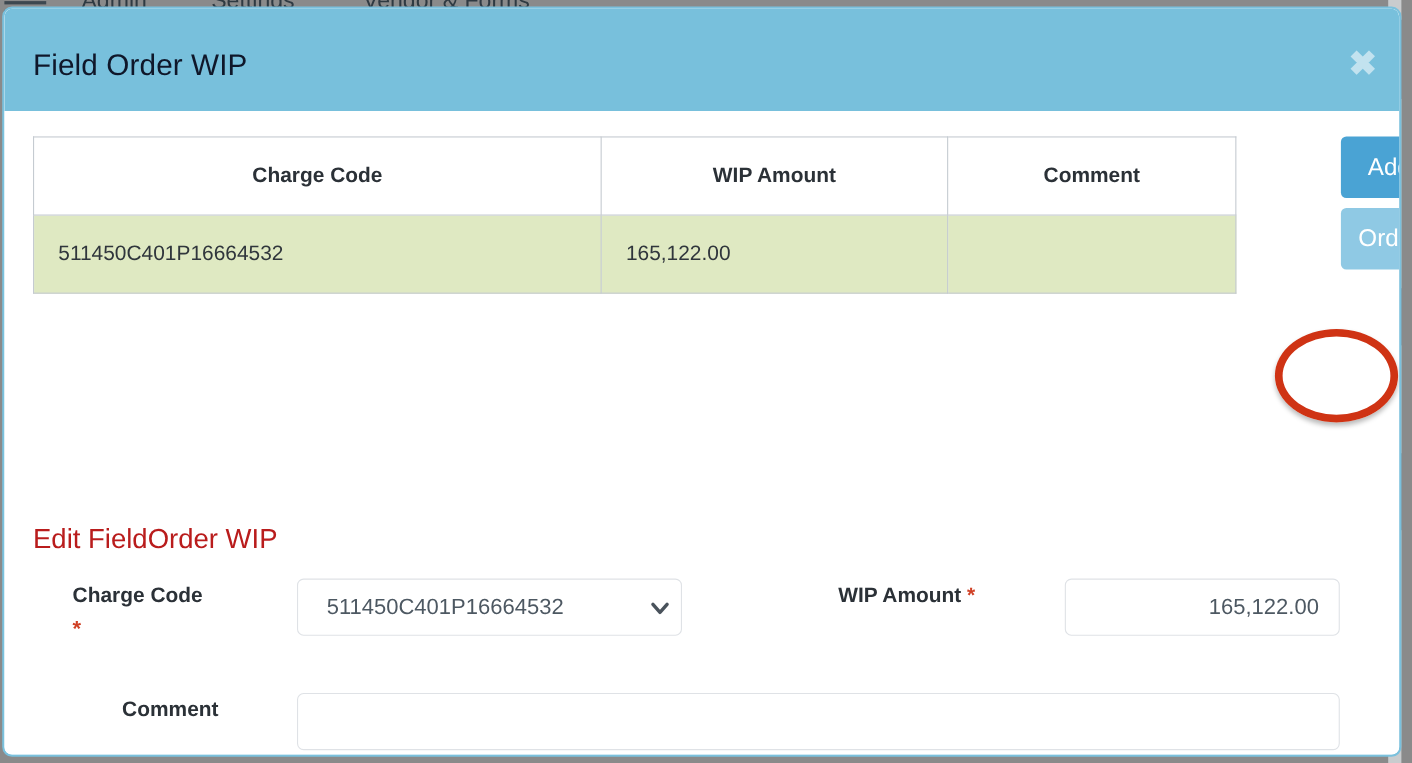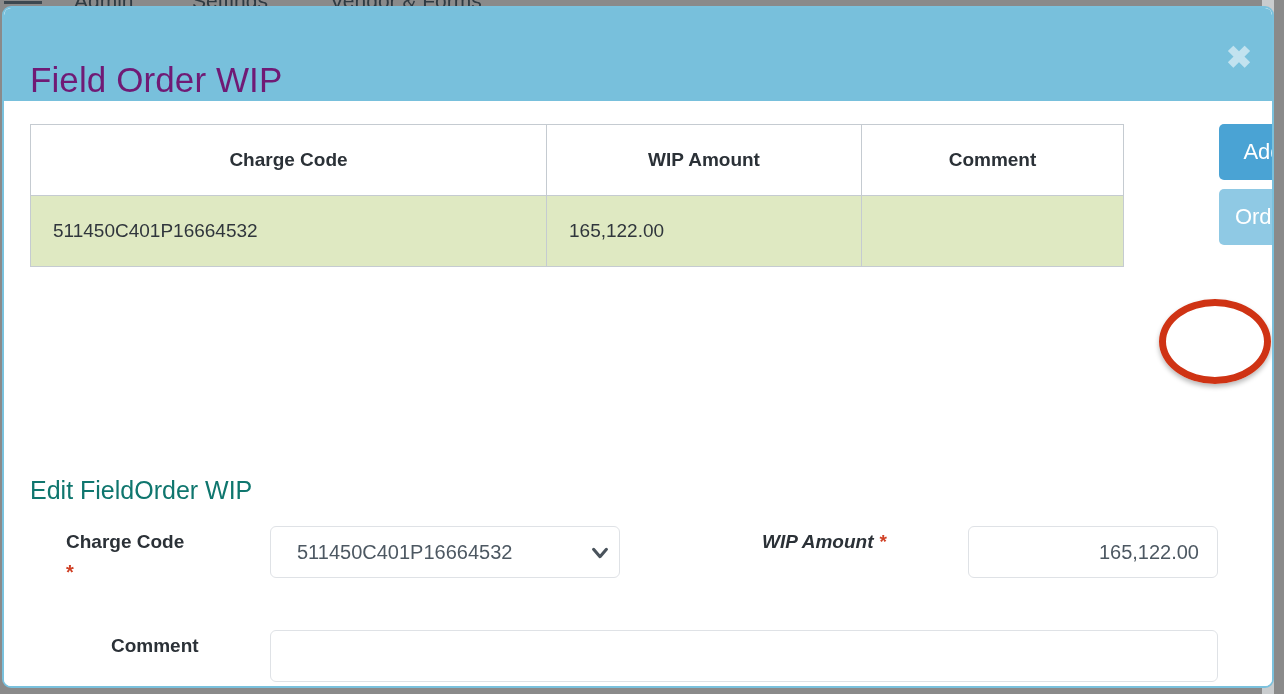--- a/index.html
+++ b/index.html
@@ -66,23 +66,23 @@
   }
   #modal-header {
     position: relative;
     height: 93px;
     background: #78c0dc;
     border-top-left-radius: 7px;
     border-top-right-radius: 7px;
   }
   #modal-title {
     position: absolute;
-    left: 26px; top: 52px;
-    font-size: 35px;
-    color: #701a75;
+    left: 26px; top: 36px;
+    font-size: 27px;
+    color: #0f172a;
     letter-spacing: .1px;
   }
   #modal-close {
     position: absolute;
     right: 20px; top: 34px;
     font-size: 31px;
     line-height: 1;
     color: #ffffff;
     opacity: .55;
     font-weight: bold;
@@ -157,35 +157,35 @@
     pointer-events: none;
     box-shadow: 0 3px 5px rgba(0,0,0,.28);
   }
   #annot-edit { left: 1155px; top: 198px; width: 112px; height: 85px; }
 
   
   #form-heading {
     position: absolute;
     left: 26px; top: 375px;
     font-size: 25px;
-    color: #0f766e;
+    color: #b91c1c;
   }
   .field-label {
     position: absolute;
     font-size: 19px;
     font-weight: bold;
     color: #2b3137;
   }
   .req-star { color: #d04126; font-weight: bold; }
 
   #lbl-charge-code { left: 62px; top: 430px; width: 190px; }
   #lbl-charge-code .req-star {
     display: block; margin-top: 8px; font-size: 20px;
   }
-  #lbl-wip-amount  { left: 758px; top: 430px; font-style: italic; }
+  #lbl-wip-amount  { left: 758px; top: 430px; }
   #lbl-comment     { left: 107px; top: 534px; }
 
   .input-box {
     position: absolute;
     background: #ffffff;
     border: 1px solid #dfe2e6;
     border-radius: 6px;
     font-size: 20px;
     color: #4d5862;
     font-family: "Liberation Sans", sans-serif;

